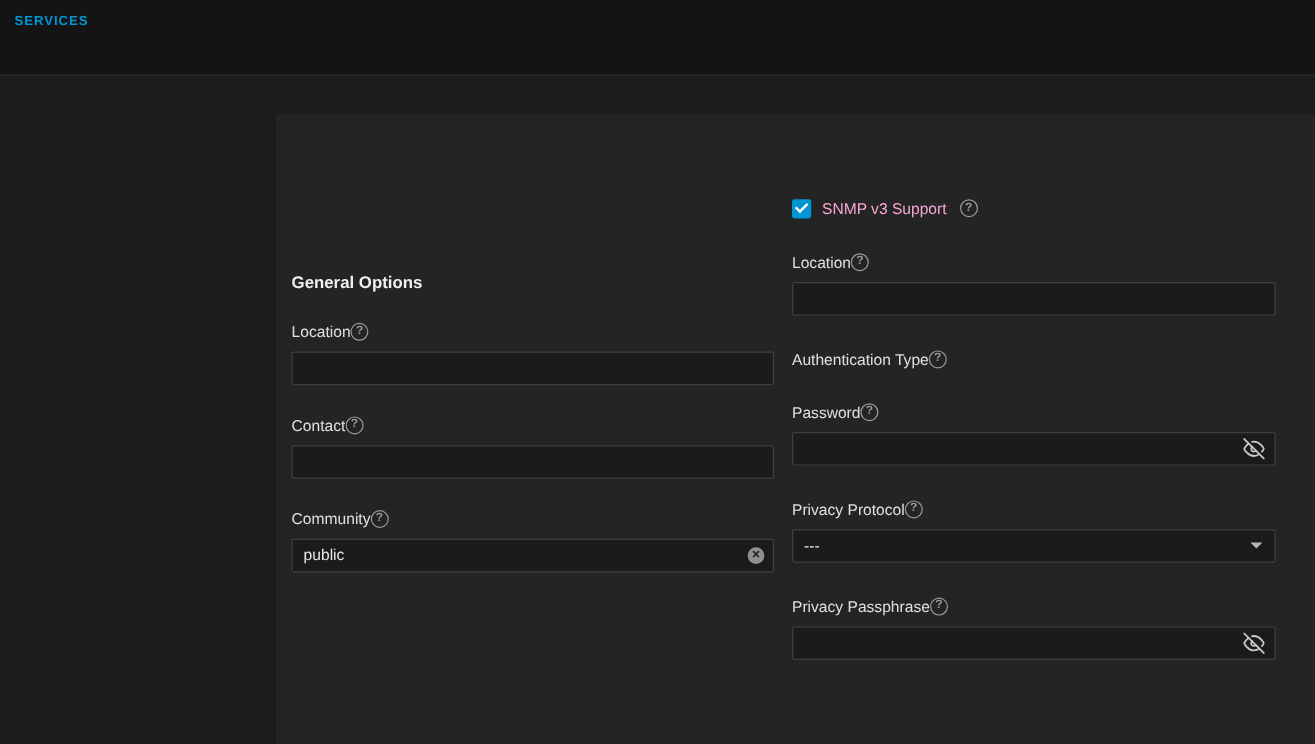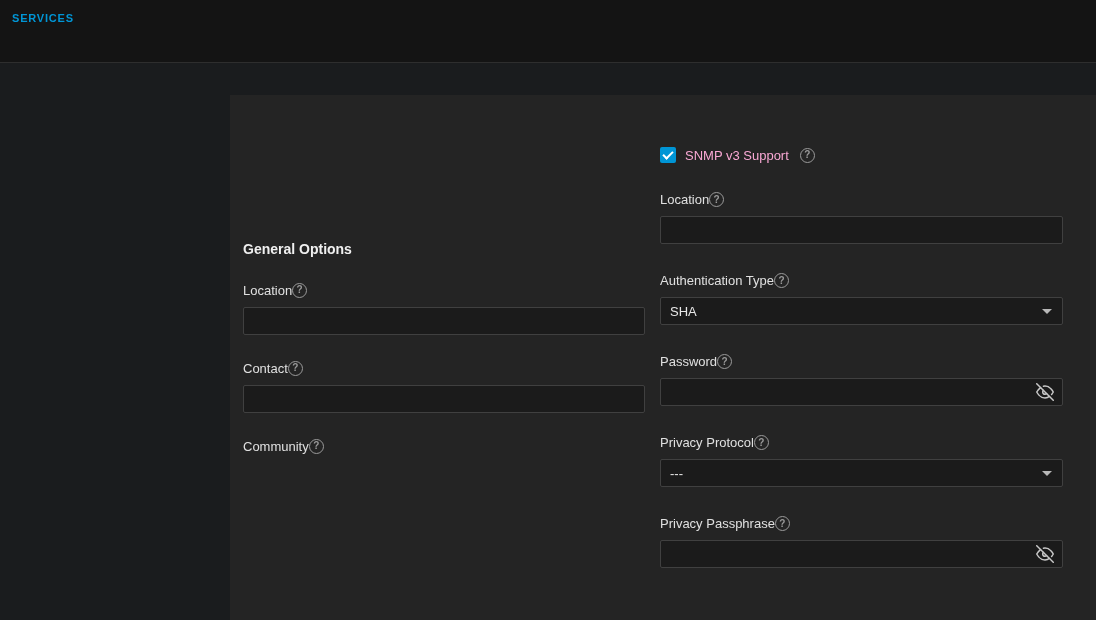--- a/index.html
+++ b/index.html
@@ -210,20 +210,24 @@
       <div class="input-wrap">
         <input class="text-input" type="text" value="" style="">
       </div>
     </div>
 
     <div class="field-group">
       <div class="label-row">
         <span class="field-label">Community</span>
         <span class="help-icon">?</span>
       </div>
+      <div class="input-wrap">
+        <input class="text-input" type="text" value="public" style="">
+        <span class="clear-icon">✕</span>
+      </div>
     </div>
   </div>
 
   <div class="col-right">
 
     <div class="checkbox-row">
       <span class="checkbox"></span>
       <span class="checkbox-label">SNMP v3 Support</span>
       <span class="help-icon">?</span>
     </div>
@@ -235,24 +239,20 @@
       </div>
       <div class="input-wrap">
         <input class="text-input" type="text" value="" style="">
       </div>
     </div>
 
     <div class="field-group">
       <div class="label-row">
         <span class="field-label">Authentication Type</span>
         <span class="help-icon">?</span>
-      </div>
-      <div class="select-box">
-        <span>SHA</span>
-        <span class="caret-icon"></span>
       </div>
     </div>
 
     <div class="field-group">
       <div class="label-row">
         <span class="field-label">Password</span>
         <span class="help-icon">?</span>
       </div>
       <div class="input-wrap">
         <input class="text-input" type="password" value="" style="">

